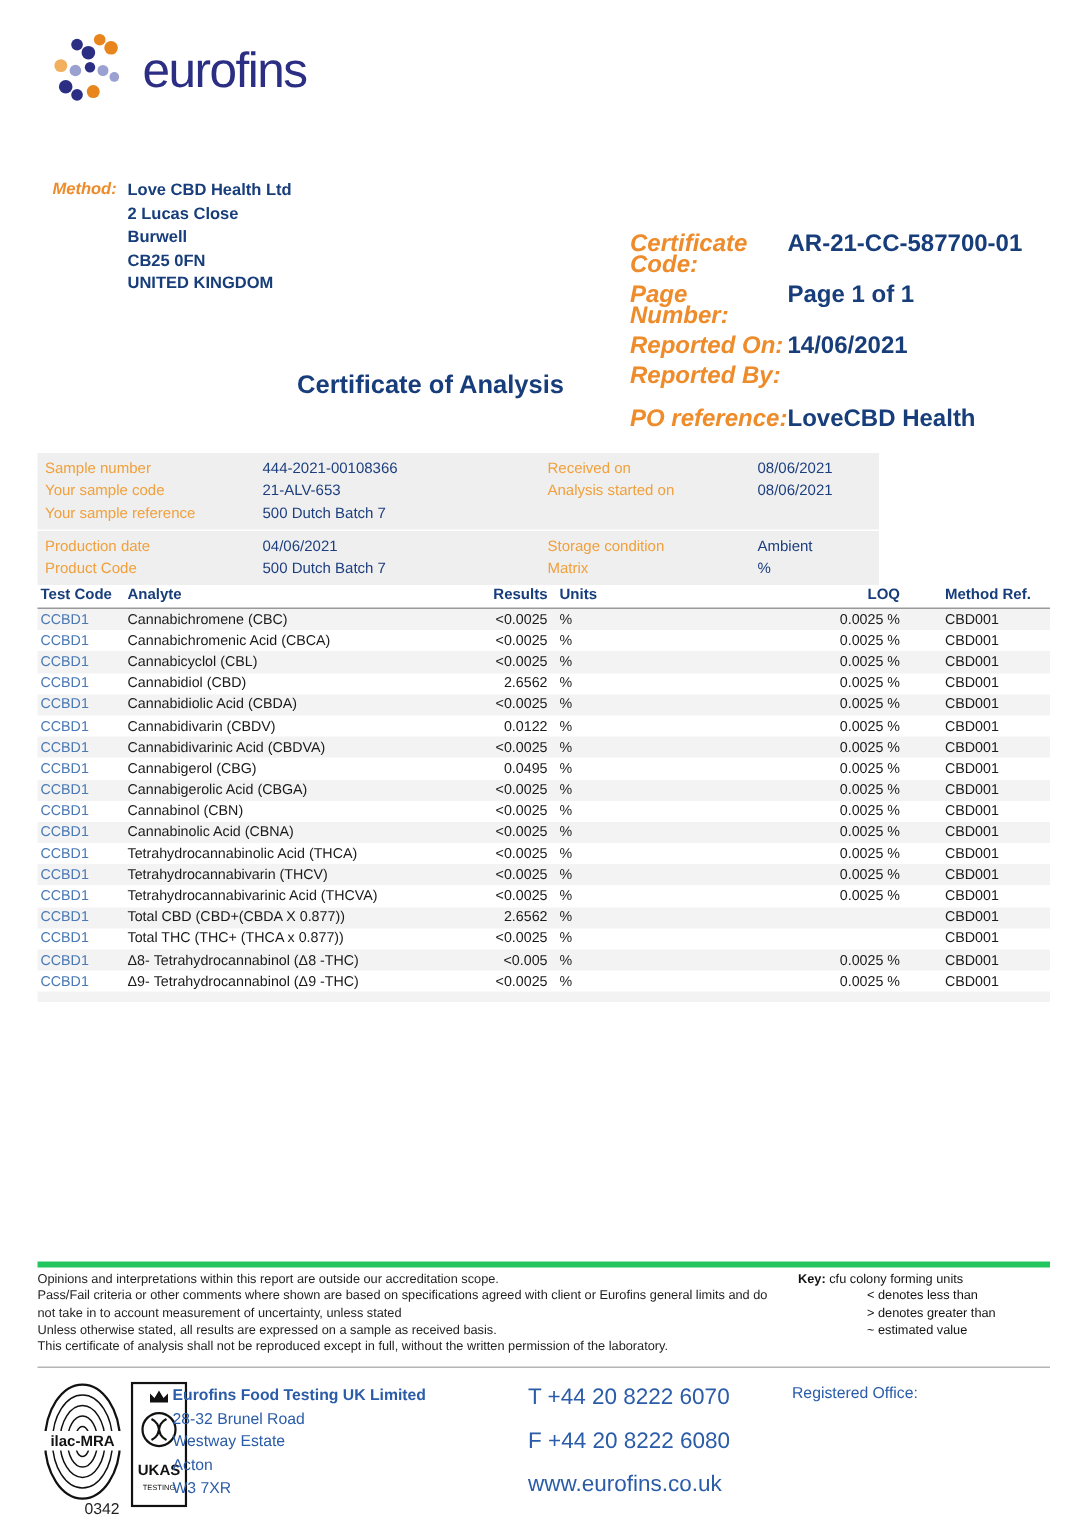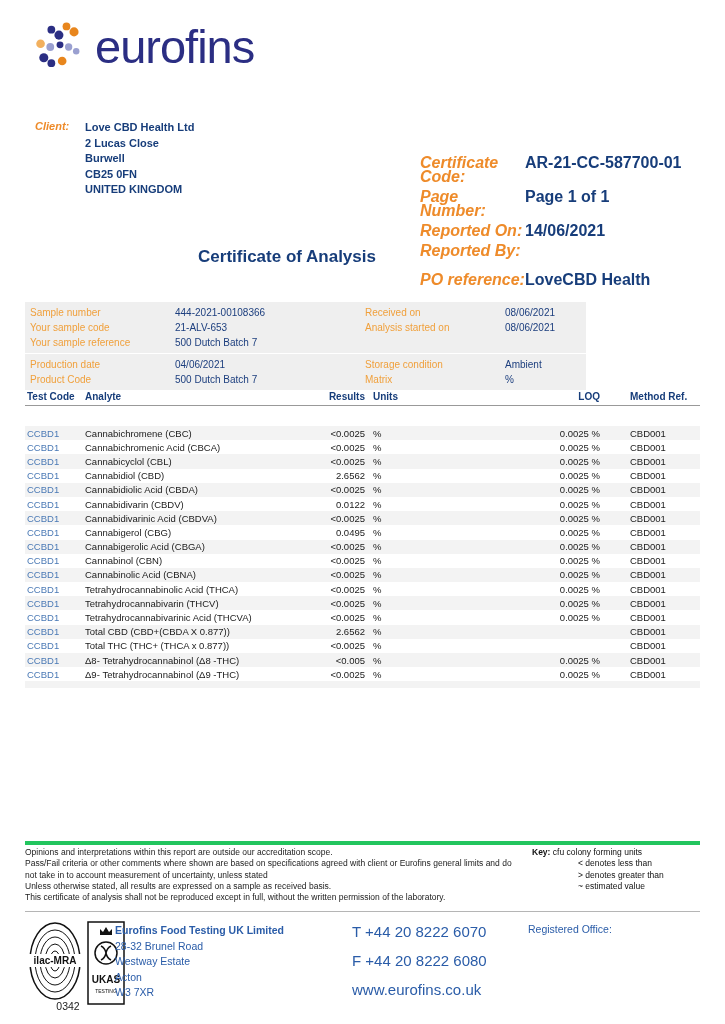--- a/index.html
+++ b/index.html
@@ -2,21 +2,21 @@
 <html><head>
 <meta charset="utf-8">
 <style>
   html,body{margin:0;padding:0;background:#fff;}
   .page{position:relative;width:725px;height:1024px;background:#ffffff;overflow:hidden;
         font-family:"Liberation Sans",sans-serif;color:#1a1a1a;}
 
   
   .logo{position:absolute;left:33px;top:20px;display:flex;align-items:center;}
   .logo-dots{width:54px;height:54px;}
-  .logo-word{font-size:47px;color:#2b2e83;letter-spacing:-1px;margin-left:8px;line-height:54px;}
+  .logo-word{font-size:33px;color:#2b2e83;letter-spacing:-1px;margin-left:8px;line-height:54px;}
 
   
   .client{position:absolute;left:35px;top:120px;display:flex;font-size:11px;font-weight:bold;}
   .client-label{color:#ee8b2a;font-style:italic;width:50px;}
   .client-lines div{color:#173d7a;line-height:15.5px;}
 
   .cert{position:absolute;left:420px;top:120px;width:290px;font-size:16px;font-weight:bold;margin-top:36px;}
   .cert-row{display:grid;grid-template-columns:105px 1fr;margin-bottom:6px;line-height:14px;}
   .cert-label{color:#ee8b2a;font-style:italic;}
   .cert-val{color:#173d7a;}
@@ -33,21 +33,21 @@
   .sblock2{top:354px;}
   .srow{display:grid;grid-template-columns:150px 185px 145px 1fr;height:15px;
         font-size:10px;align-items:center;}
   .srow .lbl{color:#f0a03c;padding-left:5px;}
   .srow .val{color:#1c3e7e;}
 
   
   .rtable{position:absolute;left:25px;top:388px;width:675px;}
   .rt-grid{display:grid;grid-template-columns:60px 235px 45px 65px 170px 1fr;align-items:center;}
   .rt-head{font-size:10px;font-weight:bold;color:#173d7a;height:17px;
-           border-bottom:1px solid #999;margin-bottom:20px;}
+           border-bottom:1px solid #999;margin-bottom:0;}
   .rt-row{height:14.2px;font-size:9.5px;}
   .rt-rows .rt-row:nth-child(odd){background:#f3f3f3;}
   .rt-rows::after{content:"";display:block;height:7px;background:#f3f3f3;}
   .c-code{padding-left:2px;color:#4a79b5;}
   .rt-head .c-code{color:#173d7a;}
   .c-result{text-align:right;}
   .c-unit{padding-left:8px;}
   .c-loq{text-align:right;}
   .c-method{padding-left:30px;}
 
@@ -88,21 +88,21 @@
       <circle cx="33" cy="25" r="3.4" fill="#9aa0d0"></circle>
         <circle cx="40" cy="29" r="3.0" fill="#9aa0d0"></circle>
       <circle cx="10" cy="35" r="4.2" fill="#2b2e83"></circle>
         <circle cx="17" cy="40" r="3.6" fill="#2b2e83"></circle>
       <circle cx="27" cy="38" r="4.0" fill="#e8861d"></circle>
     </svg>
     <span class="logo-word">eurofins</span>
   </div>
 
   <div class="client">
-    <div class="client-label">Client:</div>
+    <div class="client-label">Method:</div>
     <div class="client-lines">
 
     <div>Love CBD Health Ltd</div>
         <div>2 Lucas Close</div>
         <div>Burwell</div>
         <div>CB25 0FN</div>
         <div>UNITED KINGDOM</div>
       </div>
   </div>
 

